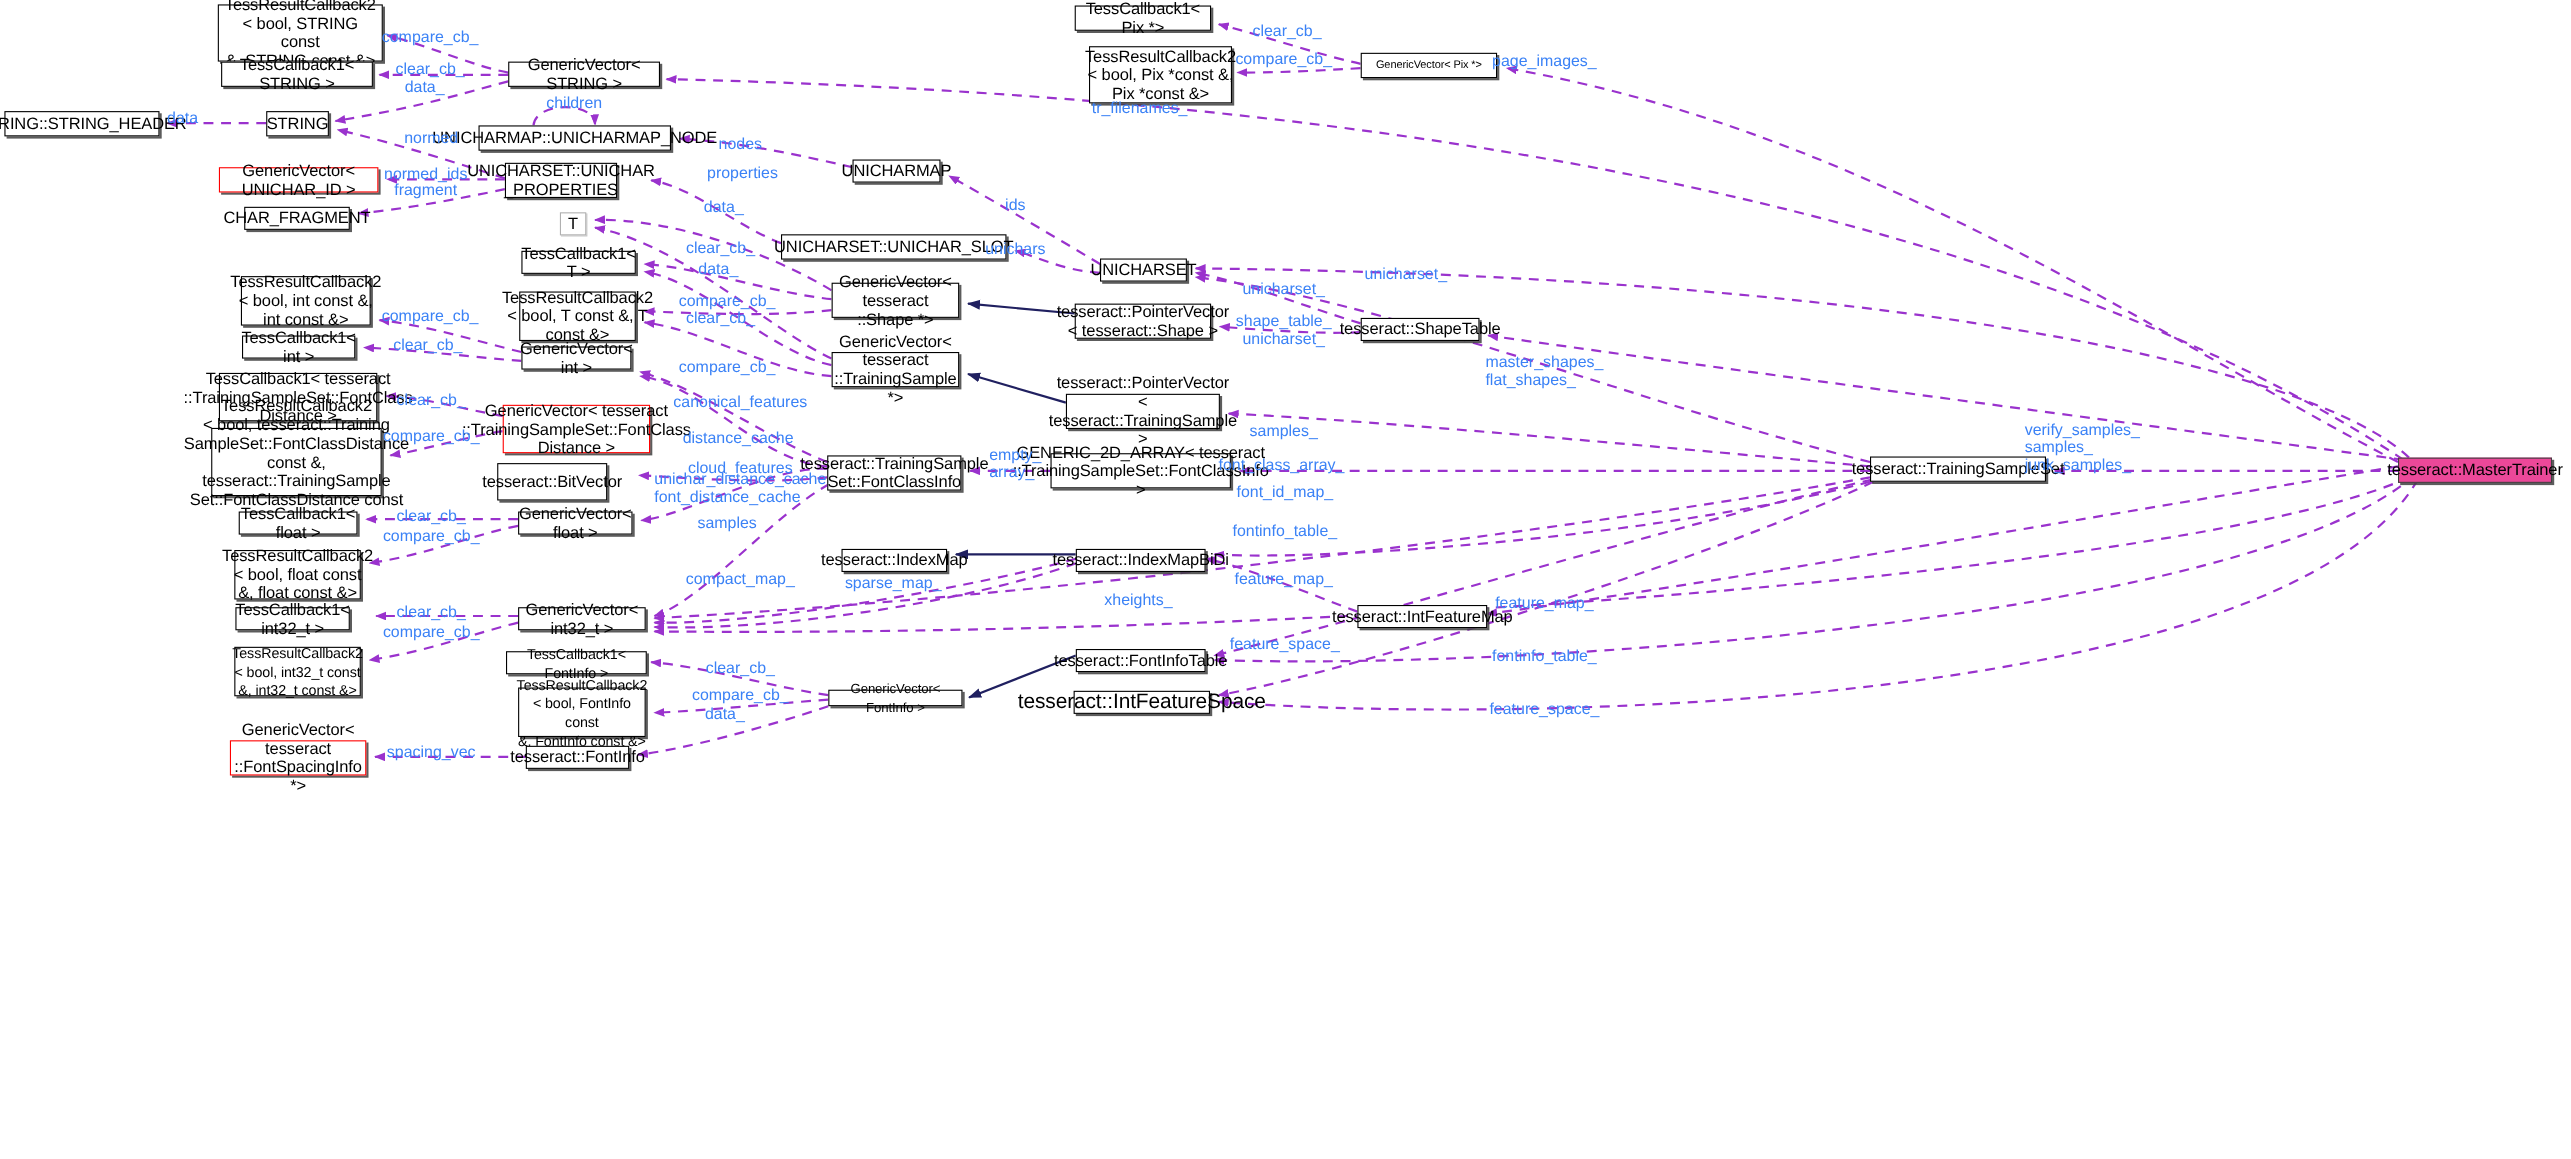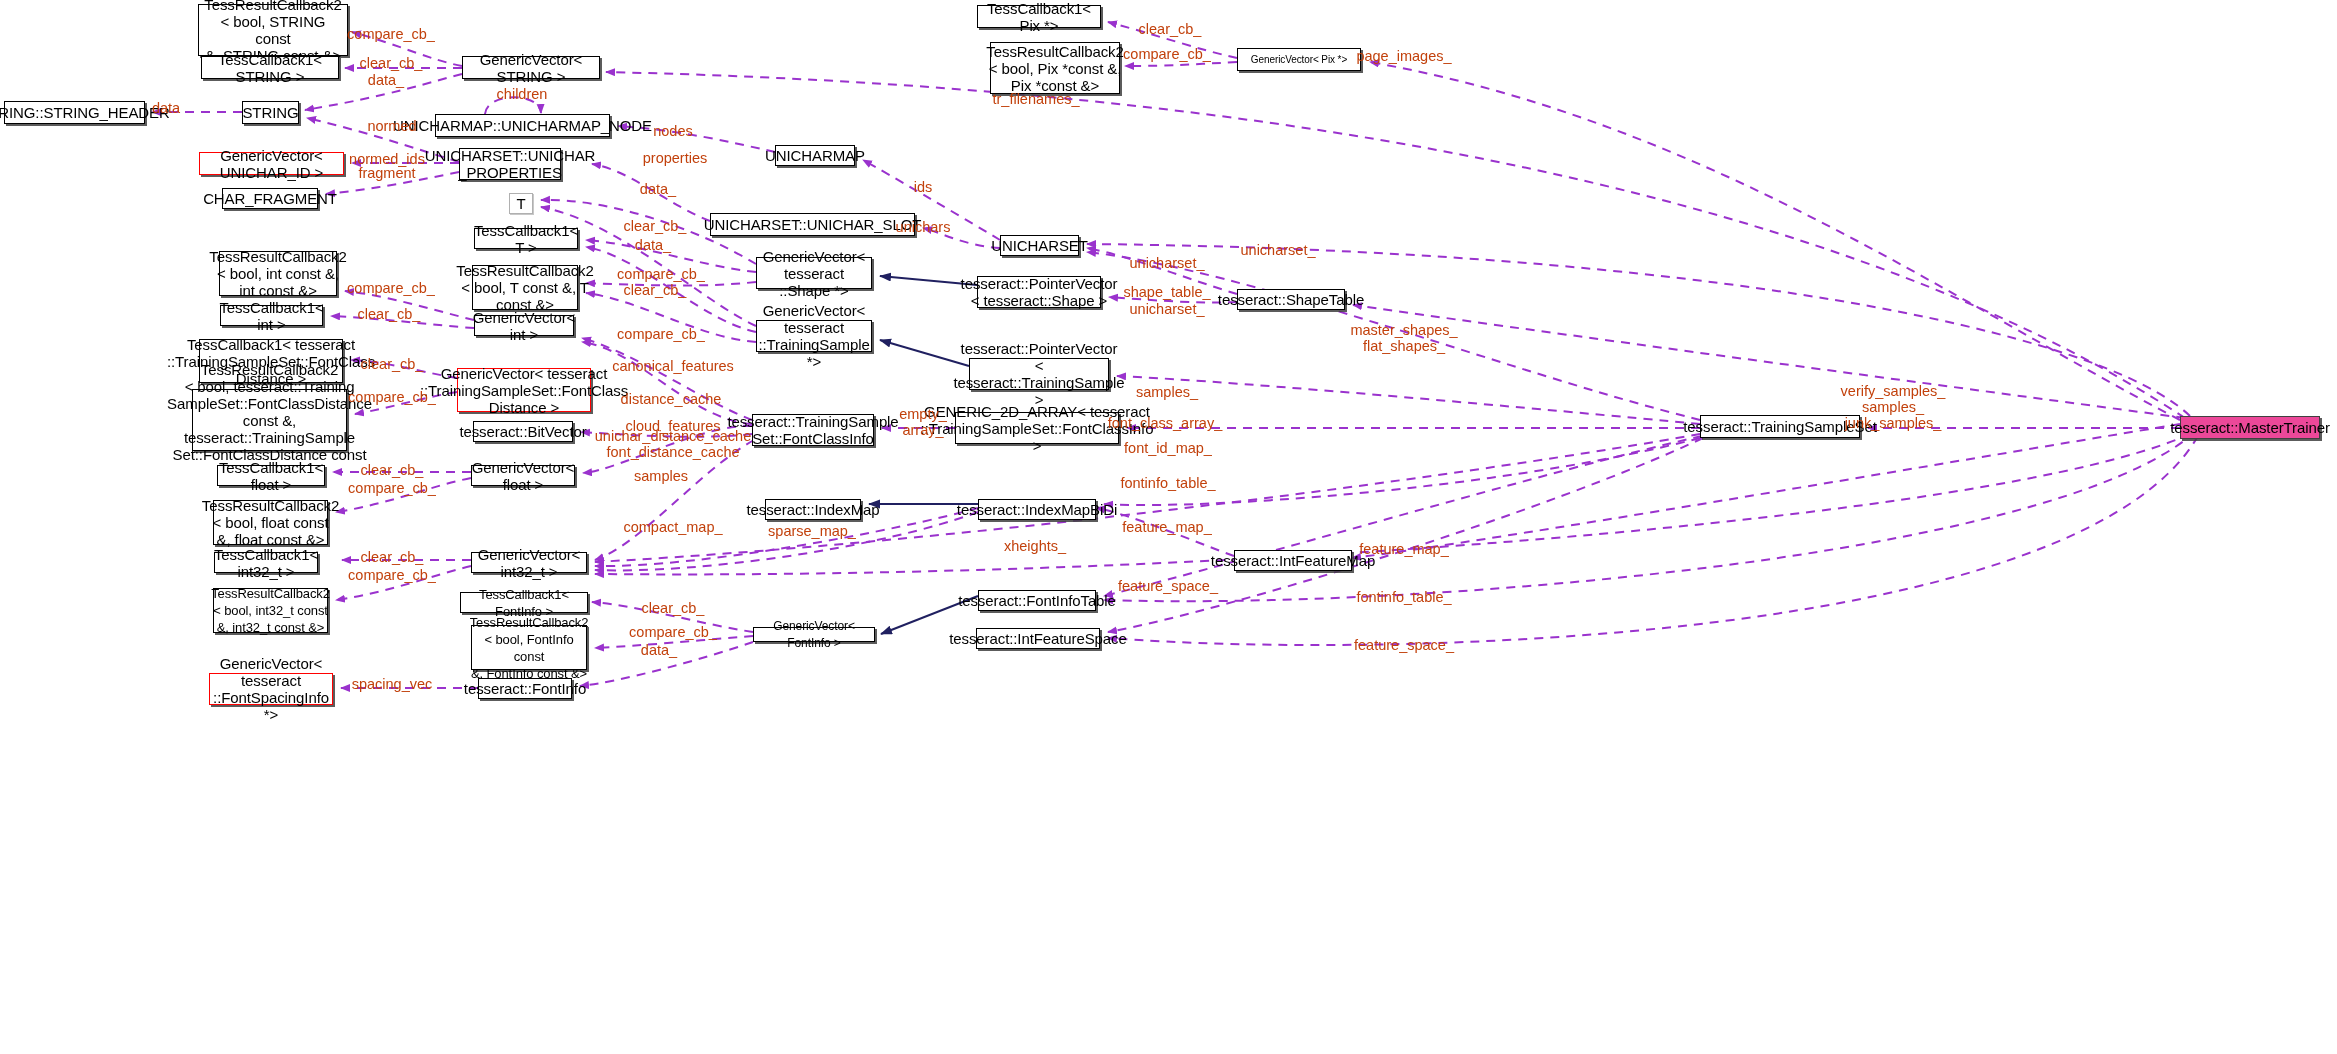--- a/index.html
+++ b/index.html
@@ -26,23 +26,22 @@
     padding:2px 4px;
     box-shadow:2px 2px 0 0 rgba(64,64,64,0.85);
   }
   .node.red{border-color:#ff0000;}
   .node.grey-thin{border-color:#b0b0b0;box-shadow:1px 1px 0 0 rgba(176,176,176,0.7);}
   .node.root{background:#ec4899;border-color:#404040;}
   .elabel{
     position:absolute;
     font-size:14.5px;
     line-height:16px;
-    color:#c2410c;
+    color:#3b82f6;
     white-space:pre-line;
-    text-align:center;
     transform:translate(-50%,-50%);
   }
 </style>
 </head>
 <body>
 
 <div id="canvas">
 
   <svg id="edge-layer" viewBox="0 0 2337 1054" width="2337" height="2337" preserveAspectRatio="none" style="width:2337px;height:1054px;">
     <defs>
@@ -225,41 +224,41 @@
 &lt; bool, tesseract::Training
 SampleSet::FontClassDistance
 const &amp;, tesseract::TrainingSample
 Set::FontClassDistance const &amp;&gt;</div>
     <div class="node" style="left: 752px; top: 414px; width: 122px; height: 32px;">tesseract::TrainingSample
 Set::FontClassInfo</div>
     <div class="node" style="left: 955px; top: 412px; width: 164px; height: 32px;">GENERIC_2D_ARRAY&lt; tesseract
 ::TrainingSampleSet::FontClassInfo &gt;</div>
     <div class="node" style="left: 1700px; top: 415px; width: 160px; height: 23px; font-size: 15px;">tesseract::TrainingSampleSet</div>
     <div class="node root" style="left: 2180px; top: 416px; width: 140px; height: 23px; font-size: 15px;">tesseract::MasterTrainer</div>
-    <div class="node" style="left: 473px; top: 421px; width: 100px; height: 21px; font-size: 15px;">tesseract::BitVector</div>
+    <div class="node" style="left: 452px; top: 421px; width: 100px; height: 34px; font-size: 15px;">tesseract::BitVector</div>
     <div class="node" style="left: 217px; top: 465px; width: 108px; height: 21px; font-size: 15px;">TessCallback1&lt; float &gt;</div>
     <div class="node" style="left: 471px; top: 465px; width: 104px; height: 21px; font-size: 15px;">GenericVector&lt; float &gt;</div>
     <div class="node" style="left: 765px; top: 499px; width: 96px; height: 21px; font-size: 15px;">tesseract::IndexMap</div>
     <div class="node" style="left: 978px; top: 499px; width: 118px; height: 21px; font-size: 15px;">tesseract::IndexMapBiDi</div>
     <div class="node" style="left: 213px; top: 500px; width: 115px; height: 45px;">TessResultCallback2
 &lt; bool, float const
 &amp;, float const &amp;&gt;</div>
     <div class="node" style="left: 214px; top: 552px; width: 104px; height: 21px; font-size: 15px;">TessCallback1&lt; int32_t &gt;</div>
     <div class="node" style="left: 471px; top: 552px; width: 116px; height: 21px; font-size: 15px;">GenericVector&lt; int32_t &gt;</div>
     <div class="node" style="left: 1234px; top: 550px; width: 118px; height: 21px; font-size: 15px;">tesseract::IntFeatureMap</div>
     <div class="node" style="left: 213px; top: 588px; width: 115px; height: 45px; font-size: 13px;">TessResultCallback2
 &lt; bool, int32_t const
 &amp;, int32_t const &amp;&gt;</div>
     <div class="node" style="left: 460px; top: 592px; width: 128px; height: 21px; font-size: 13px;">TessCallback1&lt; FontInfo &gt;</div>
     <div class="node" style="left: 978px; top: 590px; width: 118px; height: 21px; font-size: 15px;">tesseract::FontInfoTable</div>
     <div class="node" style="left: 471px; top: 625px; width: 116px; height: 45px; font-size: 13px;">TessResultCallback2
 &lt; bool, FontInfo const
 &amp;, FontInfo const &amp;&gt;</div>
     <div class="node" style="left: 753px; top: 627px; width: 122px; height: 15px; font-size: 12px;">GenericVector&lt; FontInfo &gt;</div>
-    <div class="node" style="left: 976px; top: 628px; width: 124px; height: 21px; font-size: 15px;">tesseract::IntFeatureSpace</div>
+    <div class="node" style="left: 976px; top: 628px; width: 124px; height: 21px; font-size: 19px;">tesseract::IntFeatureSpace</div>
     <div class="node red" style="left: 209px; top: 673px; width: 124px; height: 32px;">GenericVector&lt; tesseract
 ::FontSpacingInfo *&gt;</div>
     <div class="node" style="left: 478px; top: 678px; width: 94px; height: 21px; font-size: 15px;">tesseract::FontInfo</div>
     <div class="elabel" style="left: 391px; top: 34px;">compare_cb_</div>
     <div class="elabel" style="left: 1170px; top: 29px;">clear_cb_</div>
     <div class="elabel" style="left: 391px; top: 63px;">clear_cb_</div>
     <div class="elabel" style="left: 1167px; top: 54px;">compare_cb_</div>
     <div class="elabel" style="left: 1404px; top: 56px;">page_images_</div>
     <div class="elabel" style="left: 386px; top: 80px;">data_</div>
     <div class="elabel" style="left: 522px; top: 94px;">children</div>

